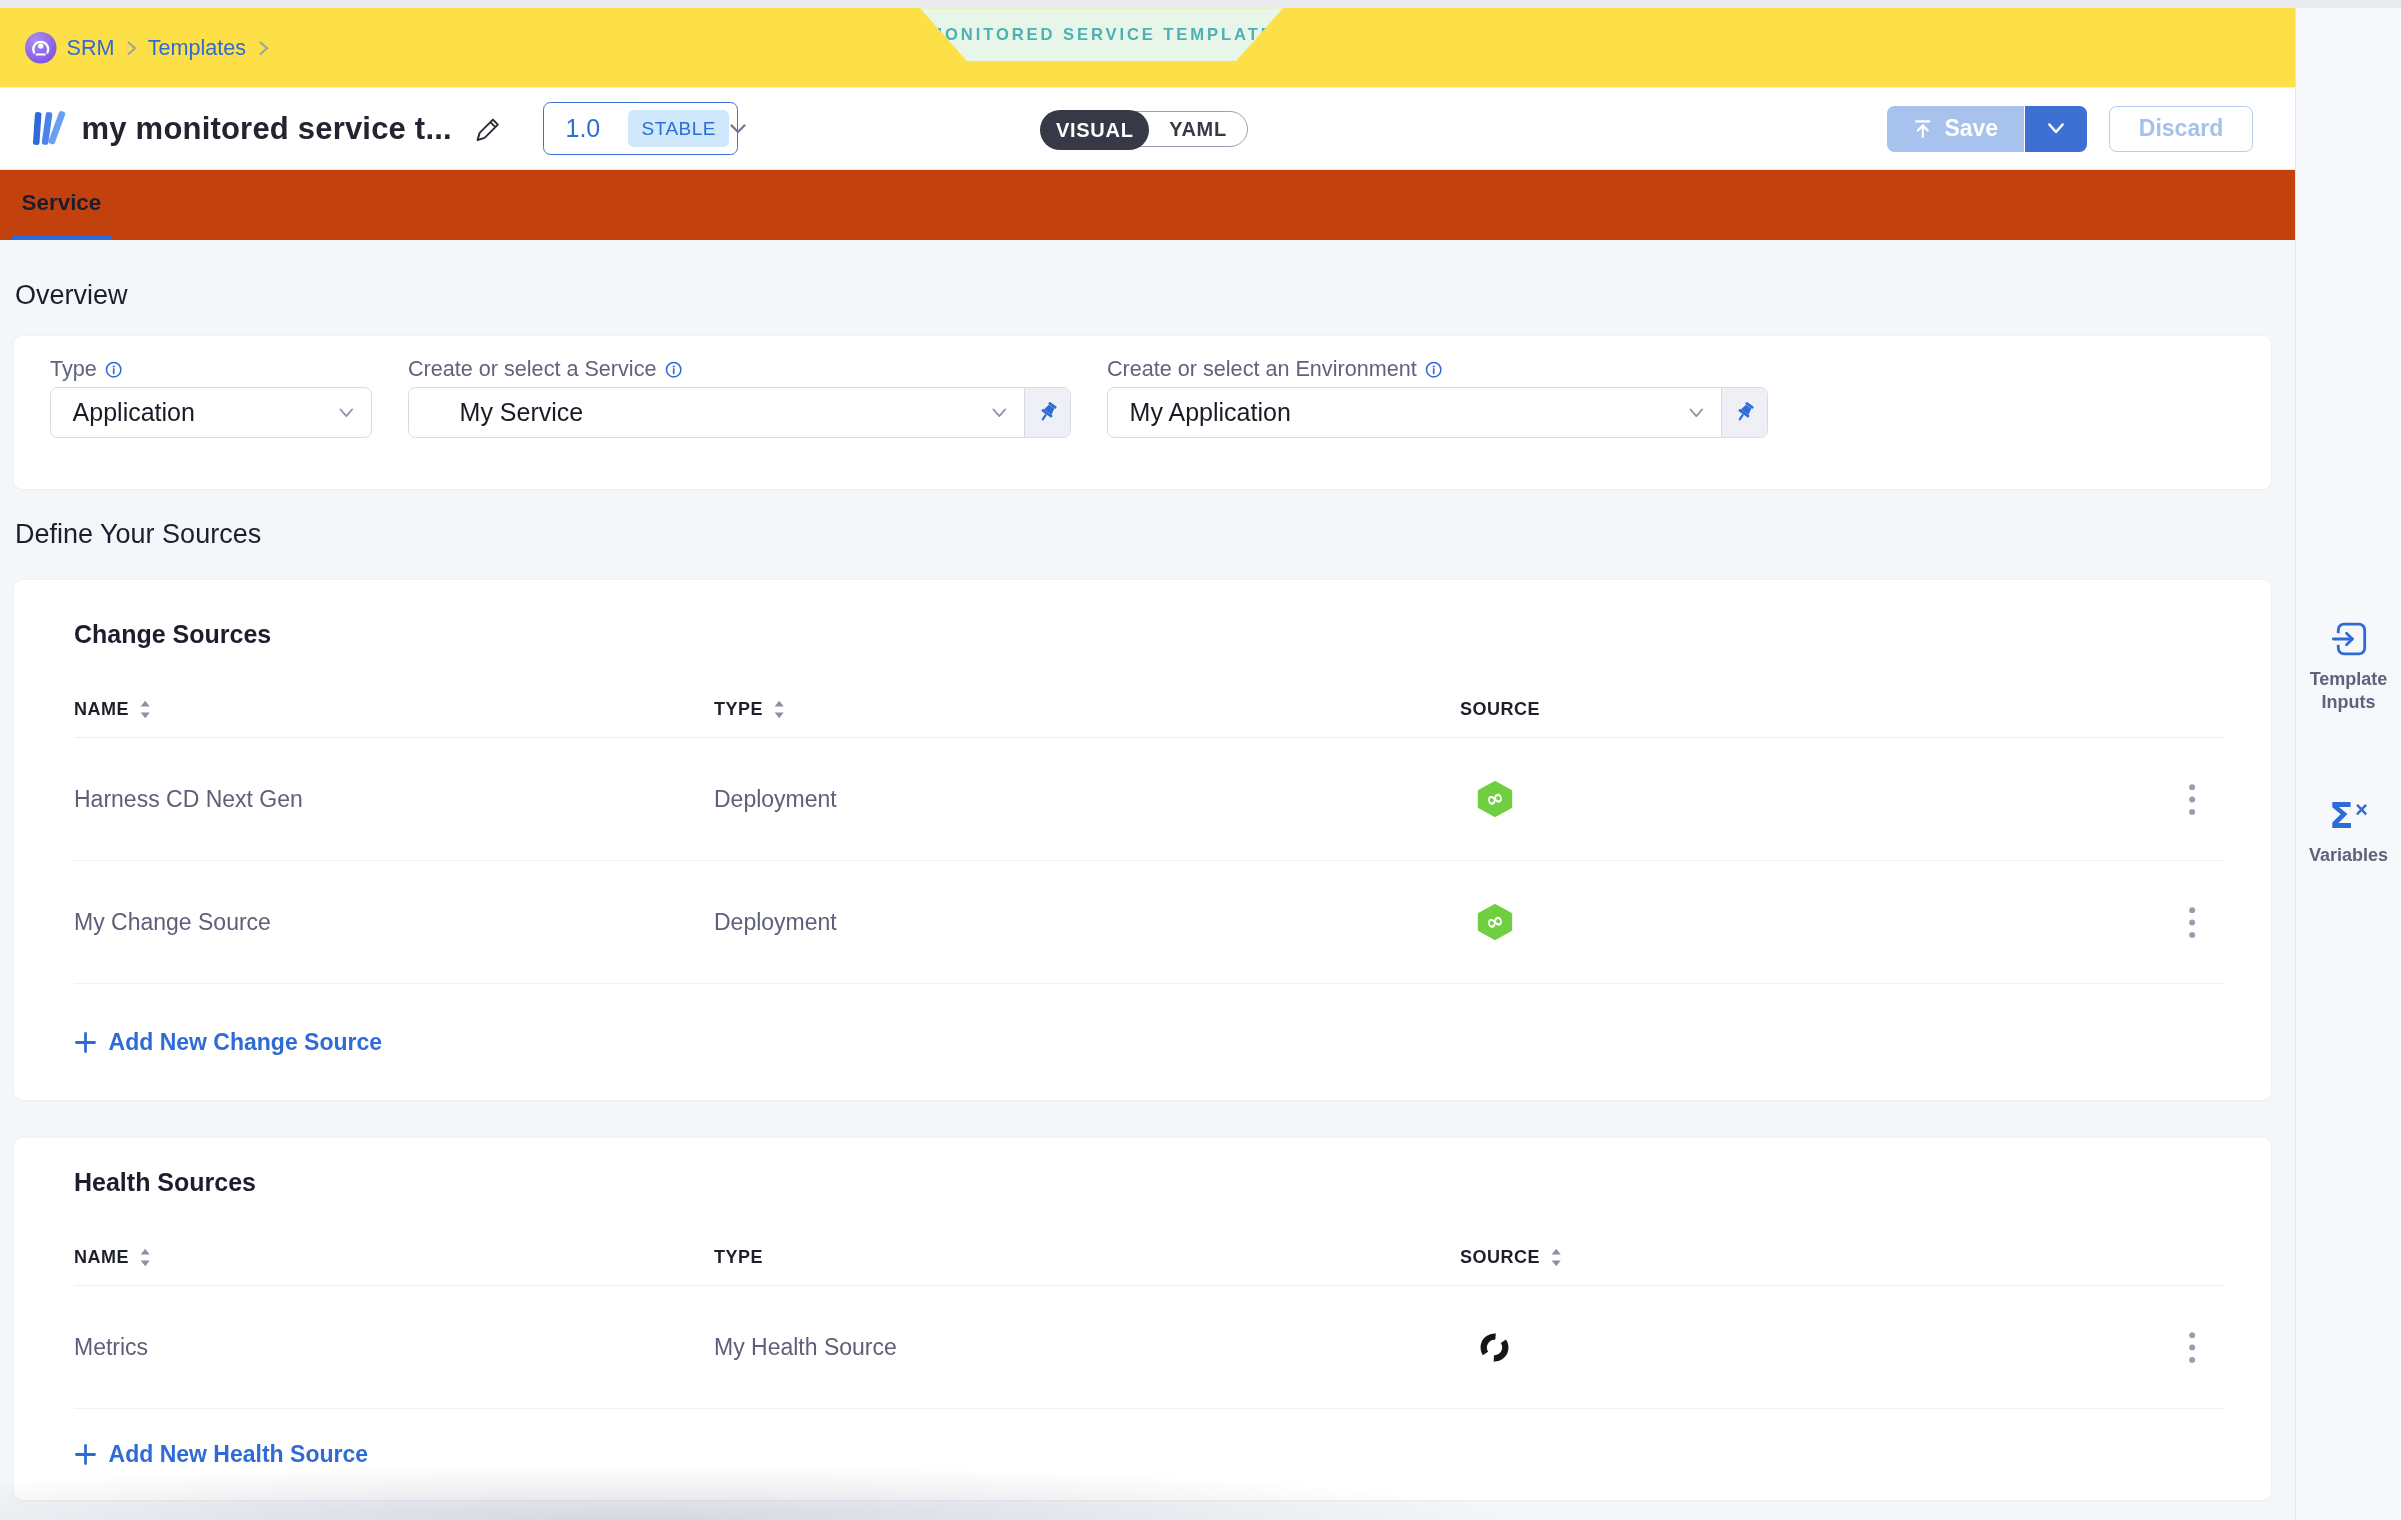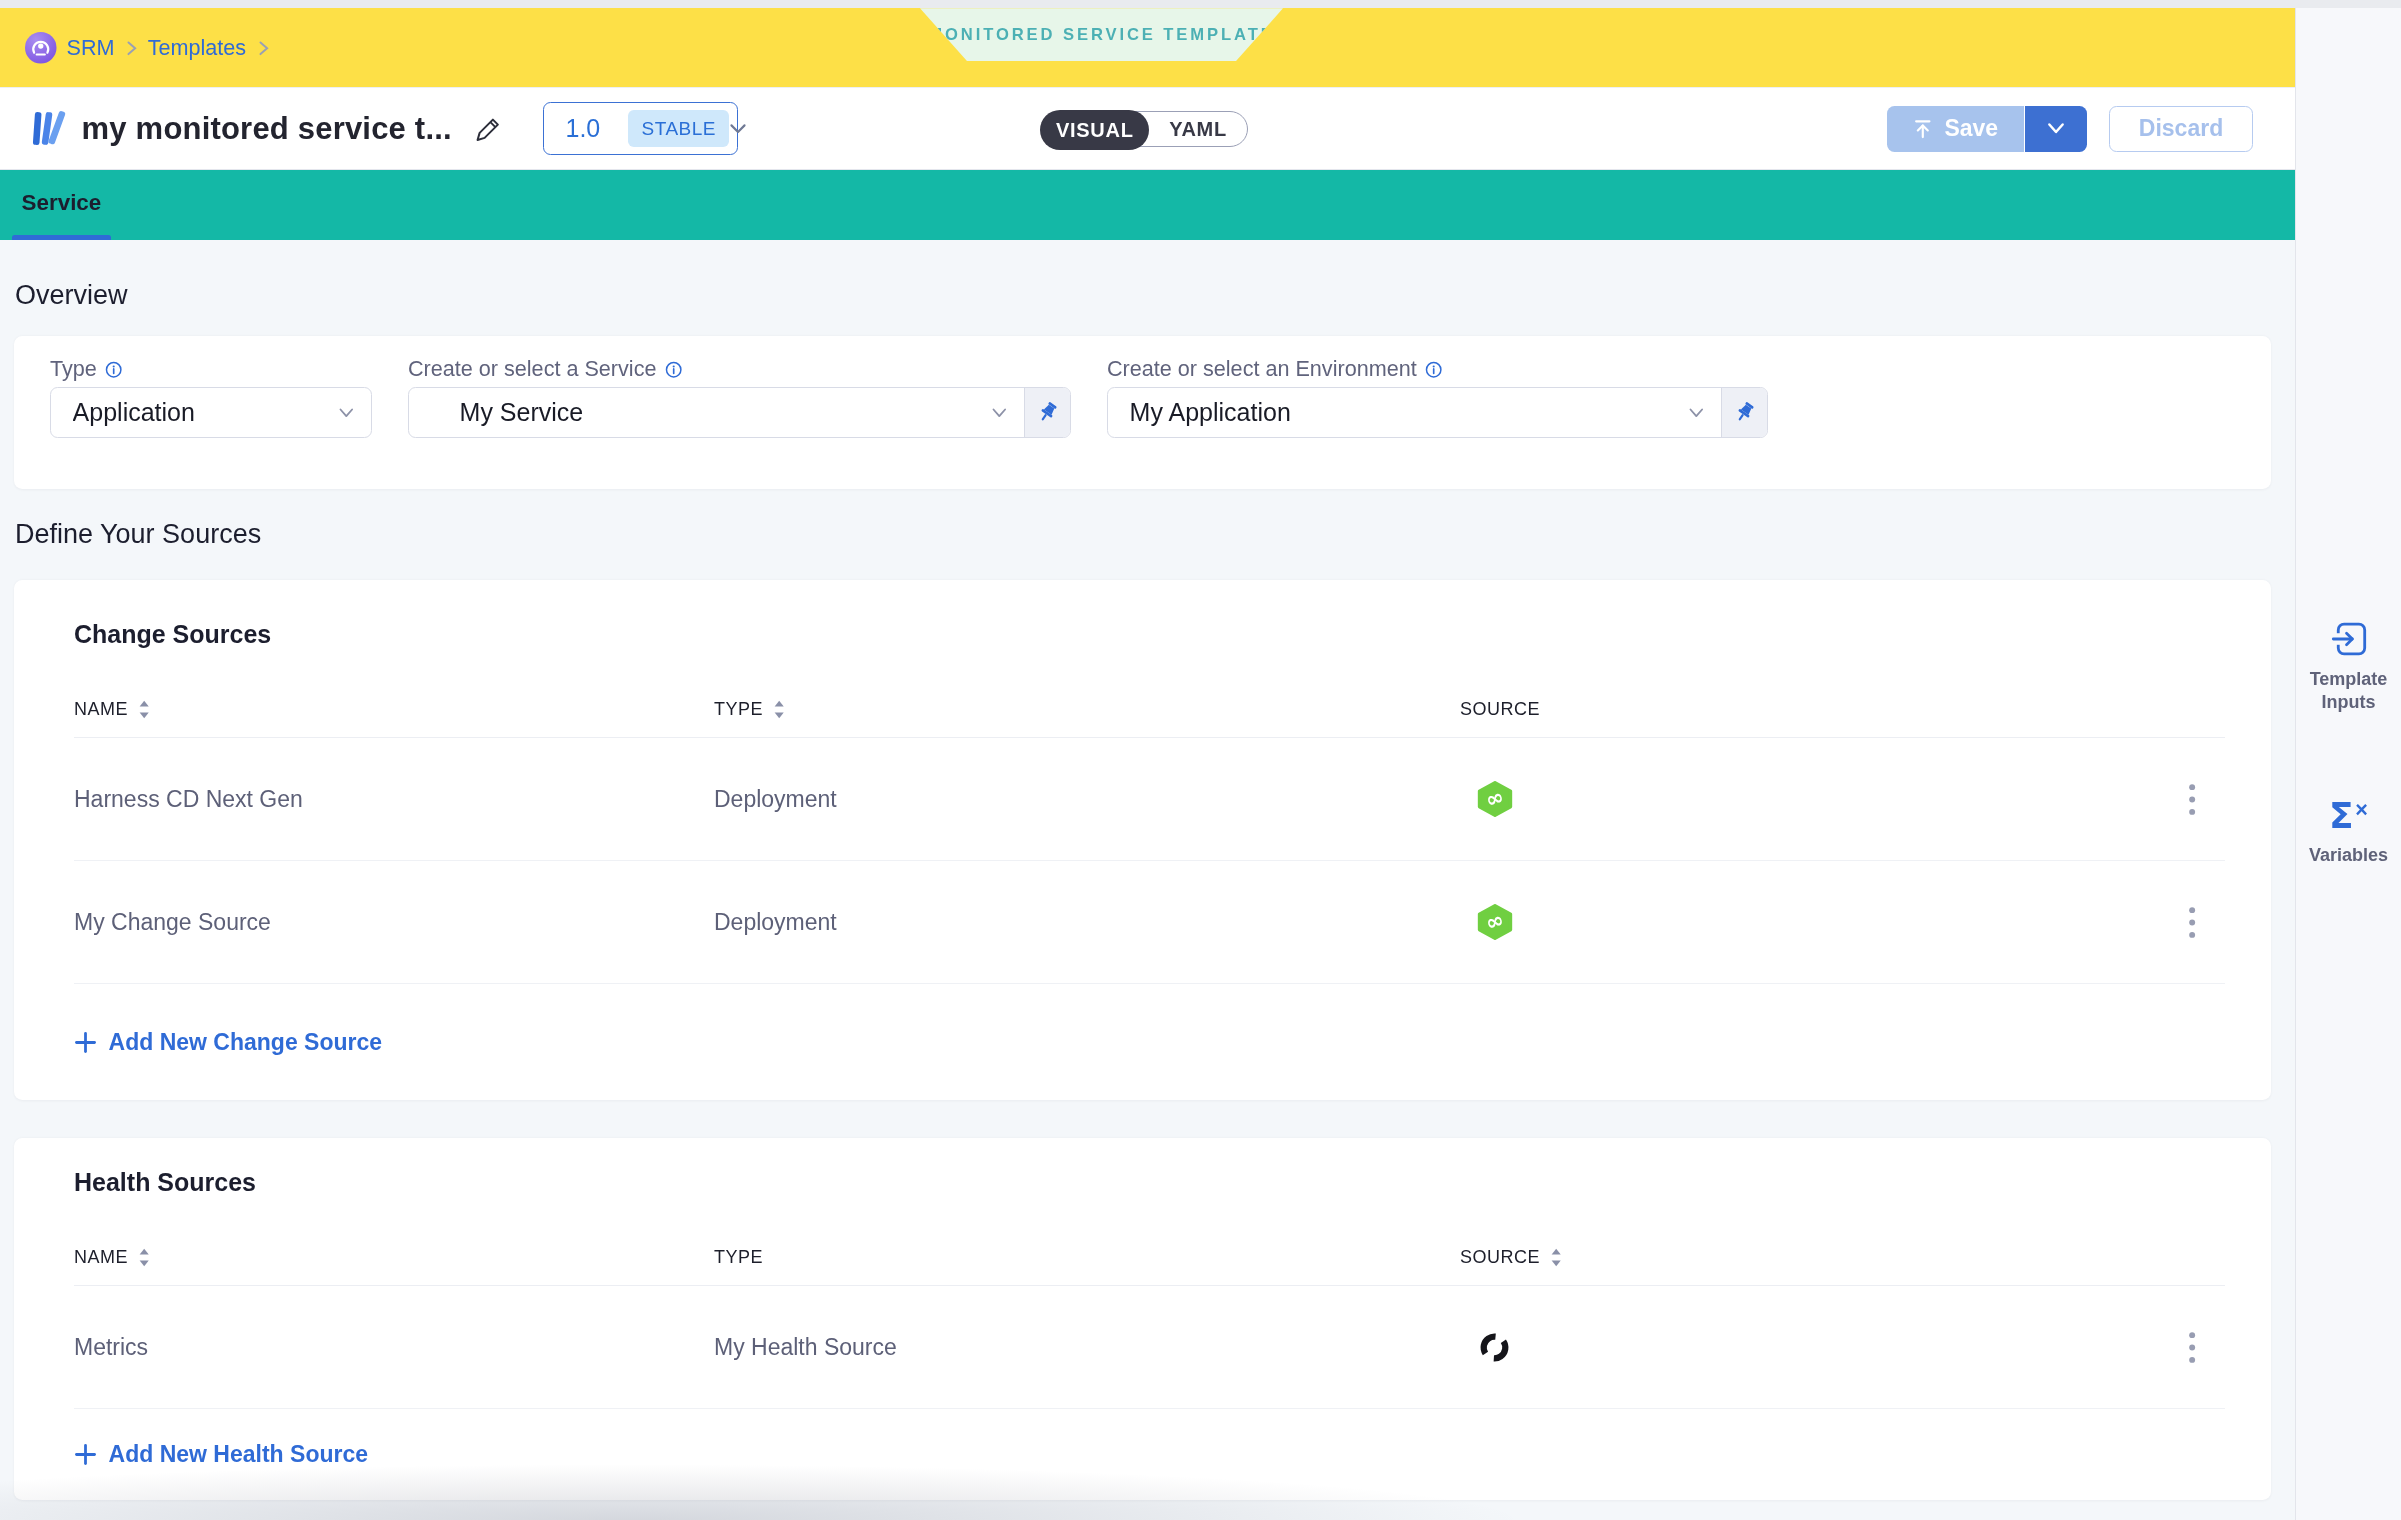--- a/index.html
+++ b/index.html
@@ -41,21 +41,21 @@
   .actions { position:absolute; right:42px; top:50%; transform:translateY(-50%); display:flex; align-items:center; }
   .save-split { display:flex; height:46px; border-radius:7.5px; overflow:hidden; cursor:pointer; }
   .save-main { width:137px; background:#a7c3ed; color:#fff; font-size:23px; font-weight:bold;
     display:flex; align-items:center; justify-content:center; gap:10.8px; }
   .save-caret { width:63px; background:#3d70d2; border-left:1.7px solid #ffffff;
     display:flex; align-items:center; justify-content:center; color:#fff; }
   .discard-btn { margin-left:22.4px; width:144px; height:46px; border:1.7px solid #b6cbf0; border-radius:7.5px;
     background:#fff; color:#a6c0ec; font-size:23px; font-weight:bold;
     display:flex; align-items:center; justify-content:center; cursor:pointer; }
 
-  .tabs-bar { height:70px; background:#14b8a6; display:flex; align-items:flex-end; padding-left:11.6px; }
+  .tabs-bar { height:70px; background:#c2410c; display:flex; align-items:flex-end; padding-left:11.6px; }
   .tab { position:relative; height:100%; display:flex; align-items:center; padding:0 10px; cursor:pointer; }
   .tab-label { font-size:22.4px; font-weight:bold; color:#1c1e2e; padding-bottom:5px; }
   .tab.active::after { content:""; position:absolute; left:0; right:0; bottom:0; height:5.8px;
     background:#2f6bd6; border-radius:2.5px 2.5px 0 0; }
 
   
   .content { position:relative; background:#f4f7fa; height:1280px; overflow:hidden; }
   .section-heading { font-size:27px; font-weight:400; color:#1c1e2e; margin-left:15px; }
   .h-overview { padding-top:40px; }
   .h-define { margin-top:30px; }
@@ -75,21 +75,21 @@
   .select-chev { color:#8d92a8; display:flex; }
   .pin-btn { width:46px; border-left:1.7px solid #d8dbe6; background:#eef0f6;
     display:flex; align-items:center; justify-content:center; cursor:pointer; }
 
   .src-card { margin-top:30px; padding:40px 46px 0 60px; }
   .src-card.health { margin-top:38px; padding-top:30px; }
   .card-heading { font-size:25px; font-weight:bold; color:#1c1e2e; margin-bottom:33px; }
 
   .tgrid { display:grid; grid-template-columns:640px 746px 1fr 66px; align-items:center; }
   .thead { height:56px; border-bottom:0.8px solid #eceef3; }
-  .th { display:flex; align-items:center; gap:10px; font-size:18px; font-weight:normal;
+  .th { display:flex; align-items:center; gap:10px; font-size:18px; font-weight:bold;
     color:#1d1f2b; letter-spacing:0.5px; cursor:pointer; }
   .trow { height:123px; border-bottom:0.8px solid #eff1f5; }
   .td-text { font-size:23px; color:#5d6078; }
   .td-src { padding-left:16.6px; display:flex; align-items:center; }
   .kebab { justify-self:center; cursor:pointer; padding:6.6px; display:flex; }
 
   .add-row { height:116px; display:flex; align-items:center; }
   .src-card.health .add-row { height:91px; }
   .add-link { display:flex; align-items:center; gap:11.6px; color:#2f6bd6; cursor:pointer; }
   .add-label { font-size:23px; font-weight:bold; }

